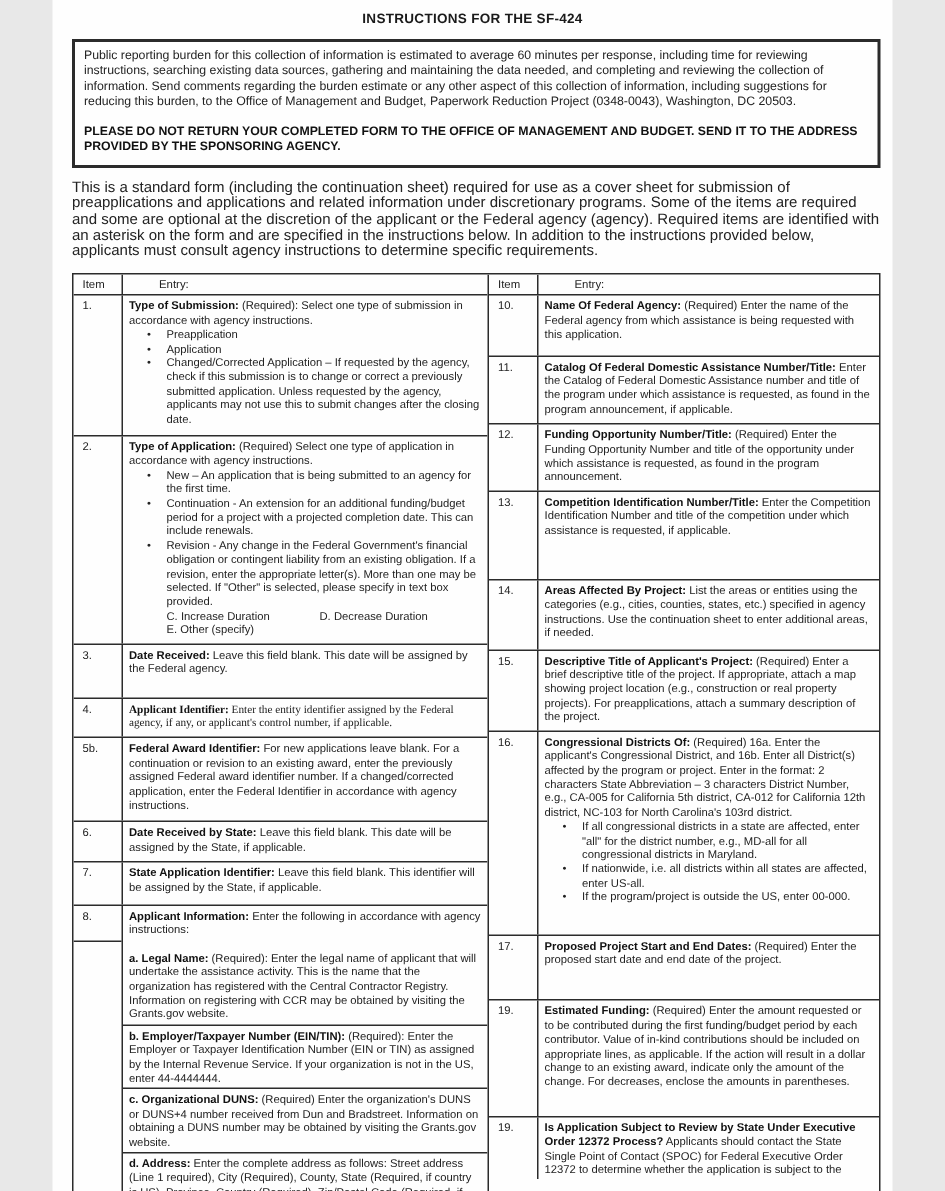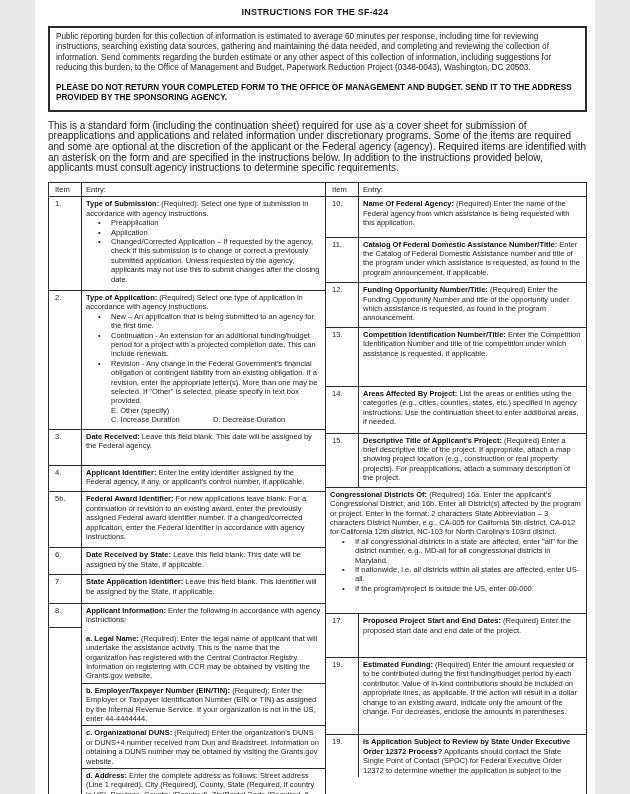--- a/index.html
+++ b/index.html
@@ -18,21 +18,21 @@
   .intro{
     margin:9px 8px 0 13px;font-size:10px;line-height:10.6px;
   }
   .table-wrap{
     margin:8px 8px 0 13px;display:flex;align-items:stretch;
     border:1px solid #2b2b2b;height:633px;overflow:hidden;box-sizing:border-box;
   }
   .col{display:flex;flex-direction:column;overflow:hidden;box-sizing:border-box;}
   .col-left{width:51.4%;}
   .col-right{width:48.6%;border-left:1px solid #2b2b2b;}
-  .t-head{display:flex;font-size:7.6px;line-height:9.6px;}
+  .t-head{display:flex;font-size:7.6px;line-height:9.6px;gap:20px;}
   .t-row{display:flex;border-top:1px solid #2b2b2b;font-size:7.5px;line-height:9.4px;}
   .cell-item{
     width:33px;flex-shrink:0;border-right:1px solid #2b2b2b;
     padding:2px 2px 2px 6px;box-sizing:border-box;
   }
   .cell-item.nopad{padding:0;}
   .item-label-divided{
     border-bottom:1px solid #2b2b2b;padding:2px 2px 12px 6px;
   }
   .cell-entry{flex:1;min-width:0;display:flex;flex-direction:column;box-sizing:border-box;}
@@ -106,42 +106,42 @@
                     <span class="dot">•</span>
                     <span class="btxt">Continuation - An extension for an additional funding/budget period for a project with a projected completion date. This can include renewals.</span>
                   </div>
                   <div class="bullet">
                     <span class="dot">•</span>
                     <span class="btxt">Revision - Any change in the Federal Government's financial obligation or contingent liability from an existing obligation. If a revision, enter the appropriate letter(s).  More than one may be selected. If "Other" is selected, please specify in text box provided.</span>
                   </div>
                 </div>
                 <div class="pairs">
                   <div class="pair-line">
+                    <span class="pa">C. Increase Duration</span>
+                    <span class="pb">D. Decrease Duration</span>
+                  </div>
+                  <div class="pair-line">
                     <span class="pa">E. Other (specify)</span>
                     <span class="pb"></span>
                   </div>
-                  <div class="pair-line">
-                    <span class="pa">C. Increase Duration</span>
-                    <span class="pb">D. Decrease Duration</span>
-                  </div>
                 </div>
               </div>
             </div>
           </div>
           <div class="t-row">
             <div class="cell-item">3.</div>
             <div class="cell-entry" style="padding-bottom: 12px;">
               <div class="section">
                 <div class="para"><span class="lead">Date Received:</span>  Leave this field blank. This date will be assigned by the Federal agency.</div>
               </div>
             </div>
           </div>
           <div class="t-row">
             <div class="cell-item">4.</div>
-            <div class="cell-entry" style="padding-bottom: 3px;">
+            <div class="cell-entry" style="padding-bottom: 3px; font-family: Liberation Serif, serif;">
               <div class="section">
                 <div class="para"><span class="lead">Applicant Identifier:</span> Enter the entity identifier assigned by the Federal agency, if any, or applicant's control number, if applicable.</div>
               </div>
             </div>
           </div>
           <div class="t-row">
             <div class="cell-item">5b.</div>
             <div class="cell-entry" style="padding-bottom: 4px;">
               <div class="section">
                 <div class="para"><span class="lead">Federal Award Identifier:</span> For new applications leave blank. For a continuation or revision to an existing award, enter the previously assigned Federal award identifier number. If a changed/corrected application, enter the Federal Identifier in accordance with agency instructions.</div>
@@ -238,20 +238,21 @@
           </div>
           <div class="t-row">
             <div class="cell-item">15.</div>
             <div class="cell-entry" style="padding-bottom: 2px;">
               <div class="section">
                 <div class="para"><span class="lead">Descriptive Title of Applicant's Project:</span> (Required) Enter a brief descriptive title of the project.  If appropriate, attach a map showing project location (e.g., construction or real property projects). For preapplications, attach a summary description of the project.</div>
               </div>
             </div>
           </div>
           <div class="t-row">
+            <div class="cell-item">16.</div>
             <div class="cell-entry" style="padding-bottom: 18px;">
               <div class="section">
                 <div class="para"><span class="lead">Congressional Districts Of:</span> (Required) 16a. Enter the applicant's Congressional District, and 16b. Enter all District(s) affected by the program or project. Enter in the format: 2 characters State Abbreviation – 3 characters District Number, e.g., CA-005 for California 5th district, CA-012 for California 12th district, NC-103 for North Carolina's 103rd district.</div>
                 <div class="bullets">
                   <div class="bullet">
                     <span class="dot">•</span>
                     <span class="btxt">If all congressional districts in a state are affected, enter "all" for the district number, e.g., MD-all for all congressional districts in Maryland.</span>
                   </div>
                   <div class="bullet">
                     <span class="dot">•</span>

